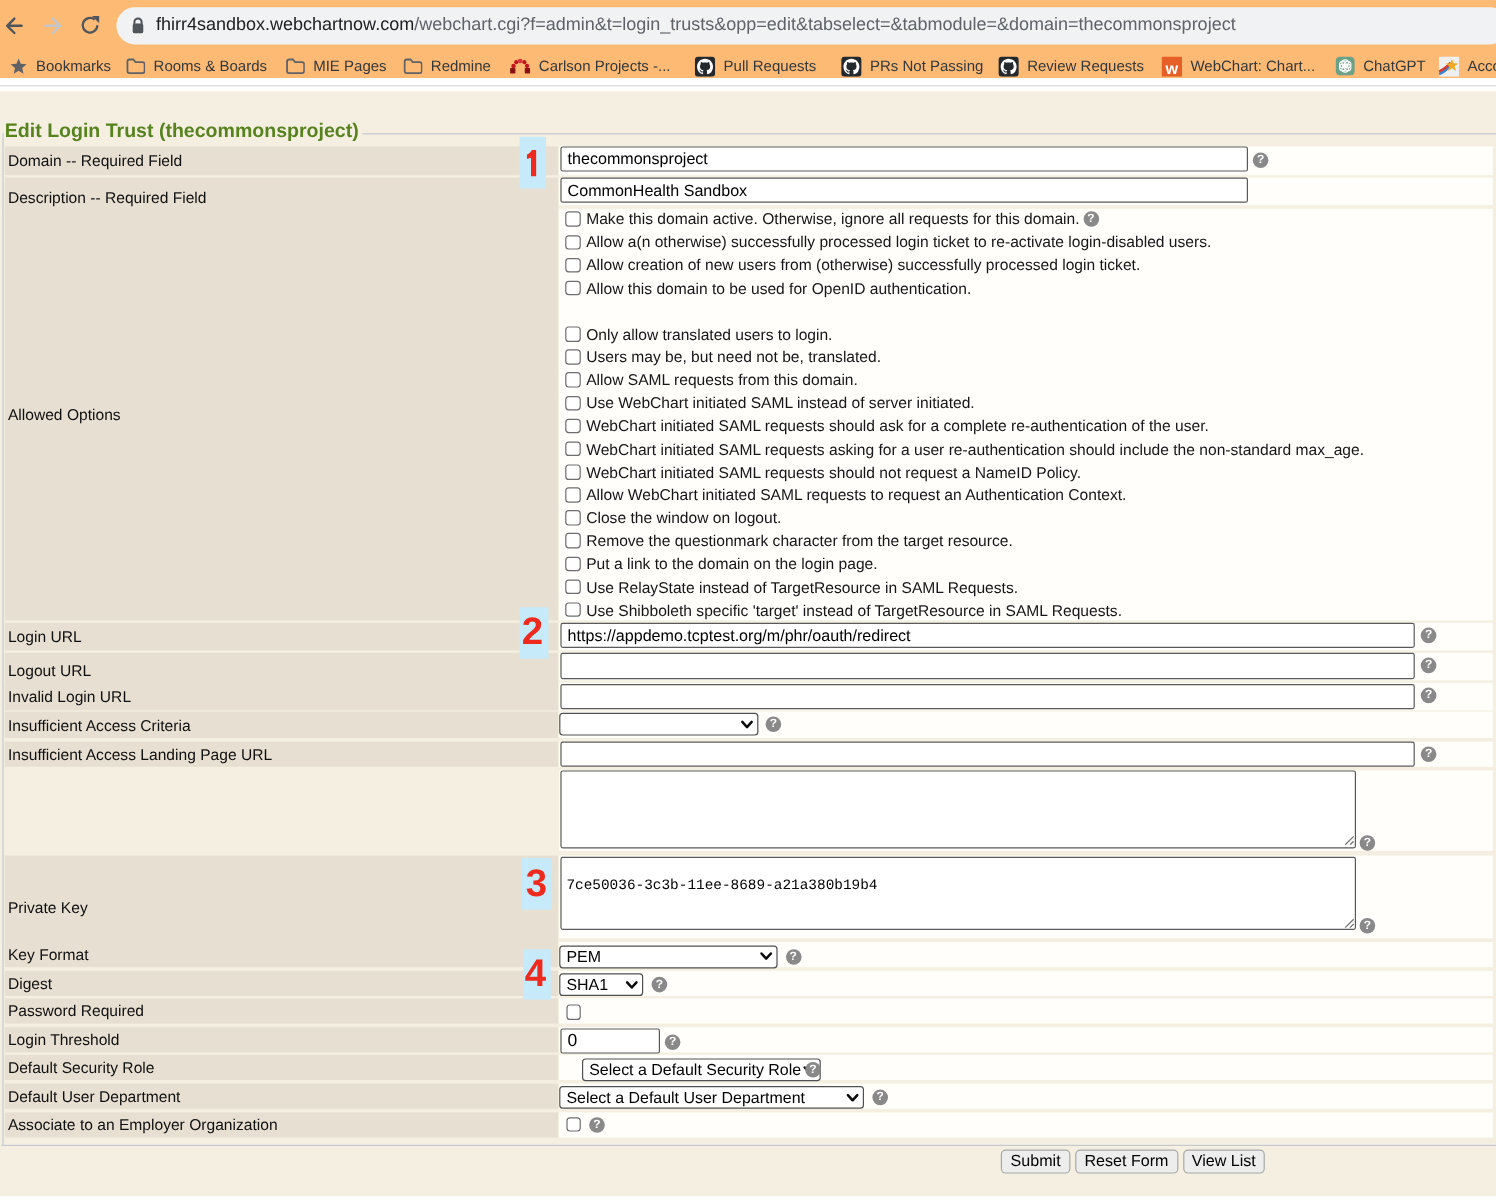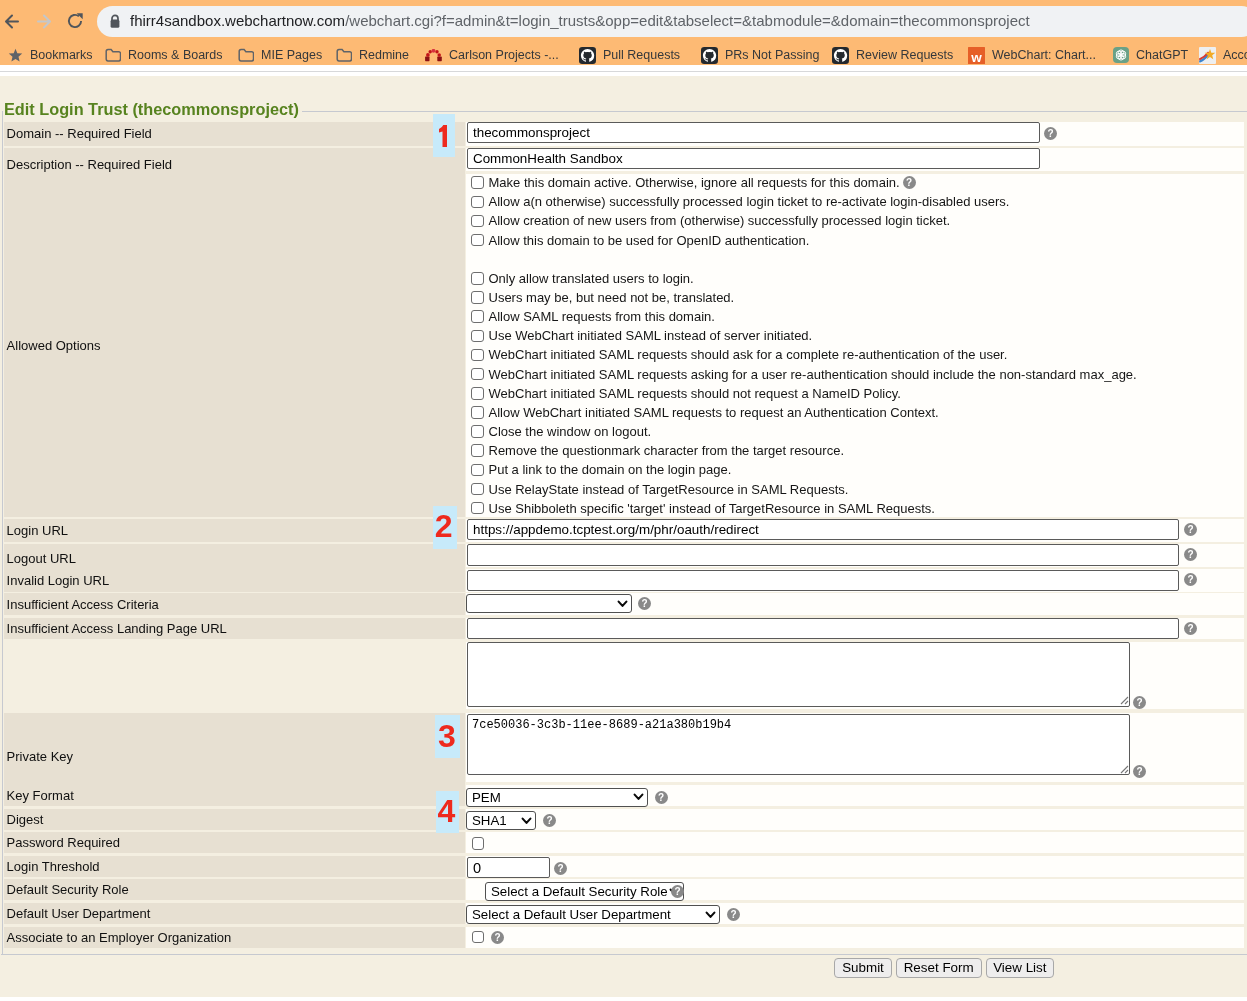--- a/index.html
+++ b/index.html
@@ -21,21 +21,21 @@
 .lbl { position:absolute; left:4px; width:460.5px; background:#e7e0d2; color:#101010; font-size:13px; display:flex; align-items:center; padding-left:2.6px; }
 .fld { position:absolute; left:466px; width:778px; background:#fffefb; }
 .inp { position:absolute; background:#fff; border:1px solid #5a5a5a; border-radius:2px; font-size:13.4px; color:#000; display:flex; align-items:center; padding-left:5px; white-space:nowrap; }
 .help { position:absolute; width:13px; height:13px; border-radius:50%; background:#898989; color:#fff; font-size:10px; font-weight:bold; display:flex; align-items:center; justify-content:center; }
 .cl { position:absolute; left:471px; height:19px; display:flex; align-items:center; font-size:13px; color:#161616; white-space:nowrap; }
 .cb { width:12.5px; height:12.5px; background:#fff; border:1.4px solid #6e6e6e; border-radius:3px; flex:none; margin-right:5px; }
 .cbx { position:absolute; width:12.5px; height:12.5px; background:#fff; border:1.4px solid #6e6e6e; border-radius:3px; }
 .hlp2 { width:13px; height:13px; border-radius:50%; background:#898989; color:#fff; font-size:10px; font-weight:bold; display:flex; align-items:center; justify-content:center; margin-left:3px; }
 .sel { position:absolute; background:#fff; border:1px solid #505050; border-radius:3px; font-size:13.3px; color:#000; display:flex; align-items:center; padding-left:5px; white-space:nowrap; }
 .sel svg { position:absolute; right:3px; top:50%; margin-top:-3.8px; }
-.ta { position:absolute; background:#fff; border:1px solid #5a5a5a; border-radius:2px; font-family:"Liberation Mono",monospace; font-size:12px; color:#000; padding:3px 4px; }
+.ta { position:absolute; background:#fff; border:1px solid #5a5a5a; border-radius:2px; font-family:"Liberation Mono",monospace; font-size:12px; color:#000; padding:16px 4px; }
 .grip { position:absolute; }
 .btn { position:absolute; height:20.5px; background:#eeeded; border:1px solid #a8a8a8; border-radius:4px; font-size:13.4px; color:#000; display:flex; align-items:center; justify-content:center;margin-left:20px; }
 .ann { position:absolute; background:#c7eafa; }
 .andig { position:absolute; color:#ee2a1e; font-weight:bold; font-size:32px; line-height:1; }
 </style></head>
 <body>
 <div id="page">
 
 <div id="chrome">
 <svg class="abs" style="left:3px;top:13px" width="17" height="17" viewBox="0 0 17 17">

